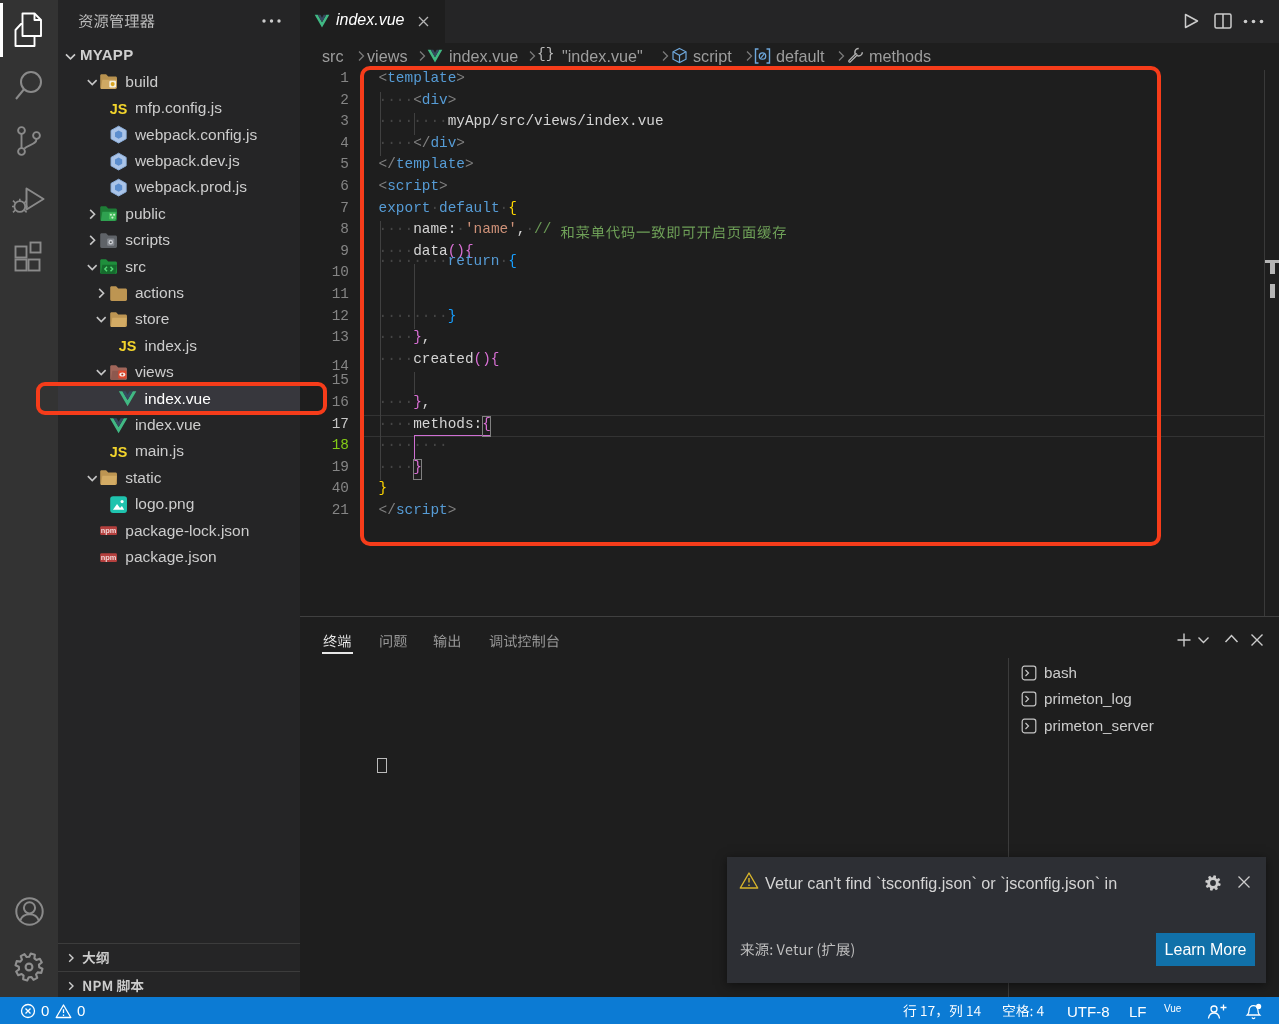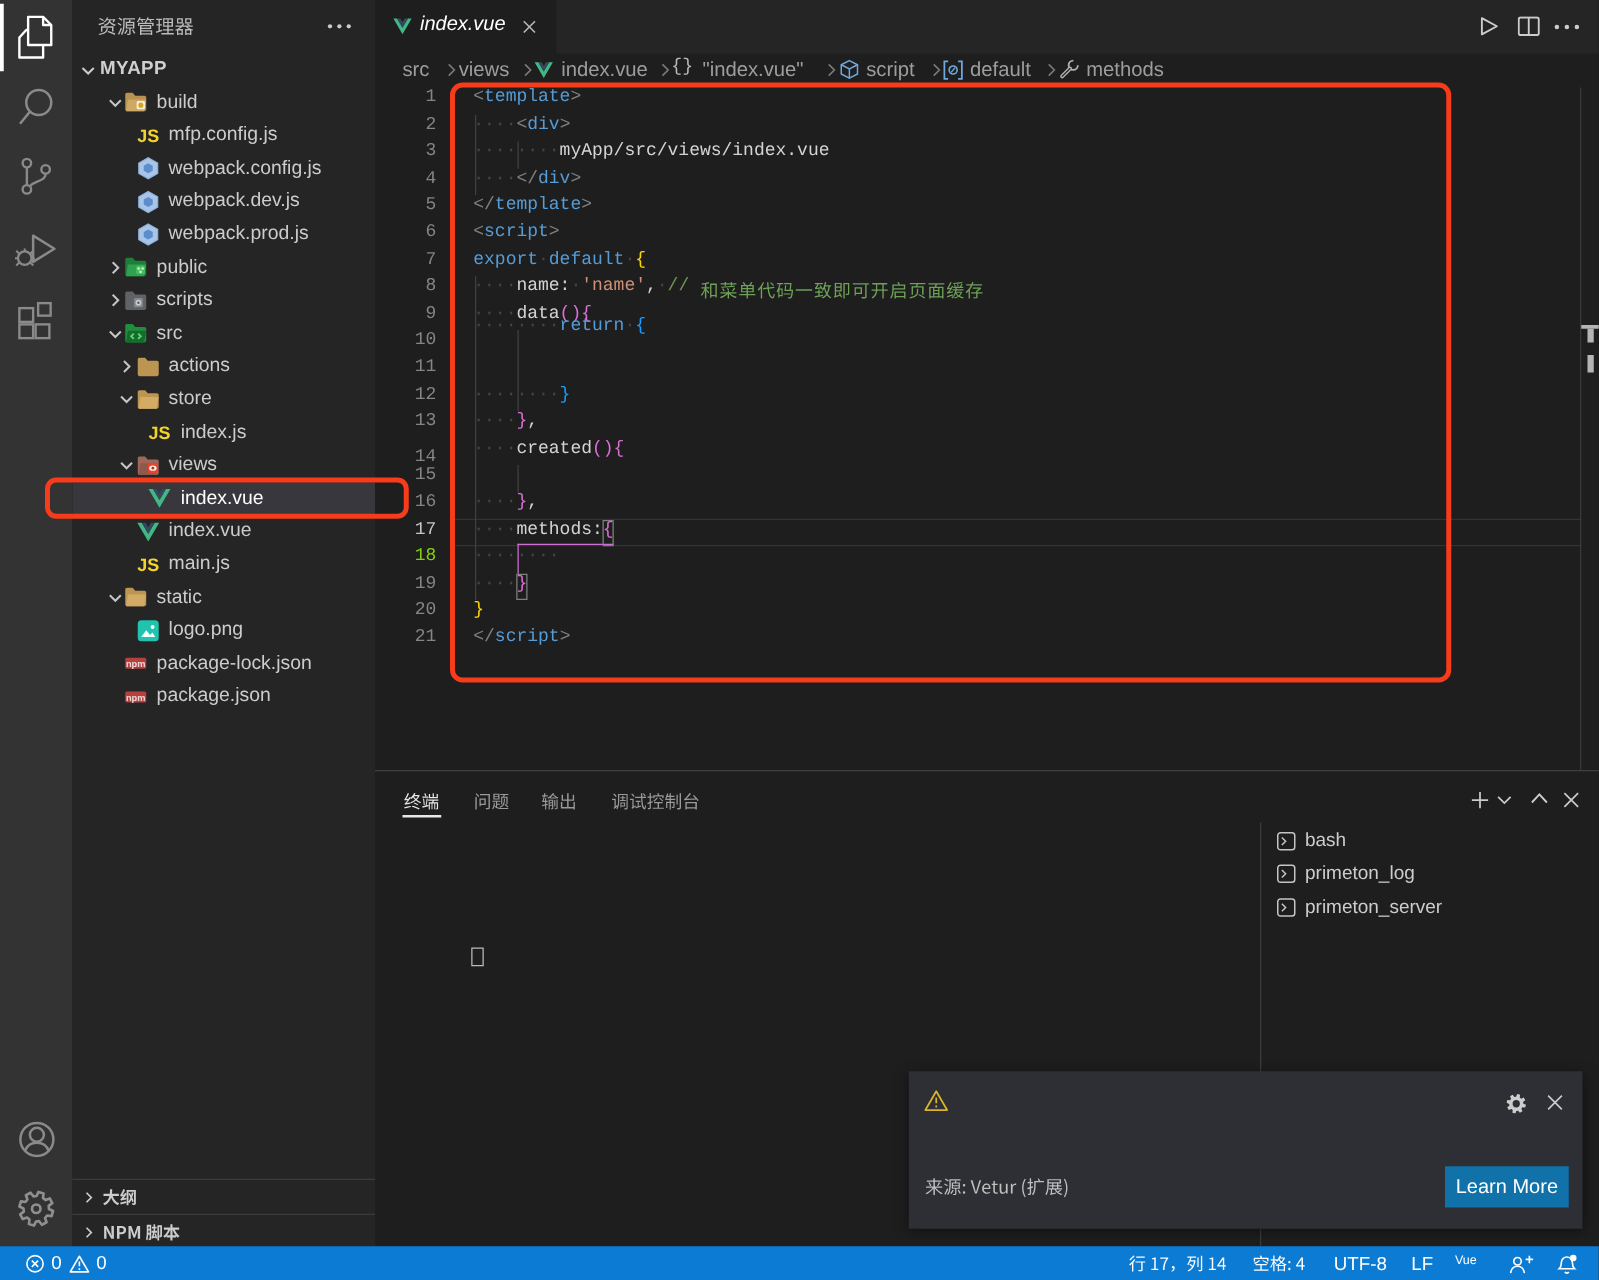--- a/index.html
+++ b/index.html
@@ -411,21 +411,21 @@
 <div class="ln" style="top:264.4px;color:#858585">10</div>
 <div class="ln" style="top:286.0px;color:#858585">11</div>
 <div class="ln" style="top:307.6px;color:#858585">12</div>
 <div class="ln" style="top:329.2px;color:#858585">13</div>
 <div class="ln" style="top:358px;color:#858585">14</div>
 <div class="ln" style="top:372.4px;color:#858585">15</div>
 <div class="ln" style="top:394.0px;color:#858585">16</div>
 <div class="ln" style="top:415.6px;color:#c6c6c6">17</div>
 <div class="ln" style="top:437.2px;color:#84cc16">18</div>
 <div class="ln" style="top:458.8px;color:#858585">19</div>
-<div class="ln" style="top:480.4px;color:#858585">20</div>
+<div class="ln" style="top:480.4px;color:#858585">40</div>
 <div class="ln" style="top:502.0px;color:#858585">21</div>
 <div class="cl" style="top:70.0px"><span class="g">&lt;</span><span class="b">template</span><span class="g">&gt;</span></div>
 <div class="cl" style="top:91.6px"><span class="dt">····</span><span class="g">&lt;</span><span class="b">div</span><span class="g">&gt;</span></div>
 <div class="cl" style="top:113.2px"><span class="dt">········</span><span class="w">myApp/src/views/index.vue</span></div>
 <div class="cl" style="top:134.8px"><span class="dt">····</span><span class="g">&lt;/</span><span class="b">div</span><span class="g">&gt;</span></div>
 <div class="cl" style="top:156.4px"><span class="g">&lt;/</span><span class="b">template</span><span class="g">&gt;</span></div>
 <div class="cl" style="top:178.0px"><span class="g">&lt;</span><span class="b">script</span><span class="g">&gt;</span></div>
 <div class="cl" style="top:199.6px"><span class="b">export</span><span class="dt">·</span><span class="b">default</span><span class="dt">·</span><span class="y">{</span></div>
 <div class="cl" style="top:221.2px"><span class="dt">····</span><span class="w">name:</span><span class="dt">·</span><span class="s">'name'</span><span class="w">,</span><span class="dt">·</span><span class="cm">//</span></div>
 <div class="cl" style="top:242.8px"><span class="dt">····</span><span class="w">data</span><span class="m">(){</span></div>
@@ -553,20 +553,21 @@
         <circle cx="13.6" cy="3.4" r="2.6" fill="#fff"></circle>
       </svg>
     </div>
 <div class="a" style="left:727px;top:856.5px;width:539px;height:126.5px;background:#2d2f34;box-shadow:0 2px 10px rgba(0,0,0,0.5)"></div>
 <div style="position:absolute;left:739px;top:871px;line-height:0">
       <svg width="20" height="19" viewBox="0 0 20 19">
         <path d="M10 2 L18.7 17 H1.3 Z" fill="none" stroke="#d8b52b" stroke-width="1.4" stroke-linejoin="round"></path>
         <path d="M10 7 V11.5 M10 13.4 V15" stroke="#d8b52b" stroke-width="1.4"></path>
       </svg>
     </div>
+<div class="a" style="left:765px;top:873.5px;font-size:16.2px;color:#d4d4d4">Vetur can't find `tsconfig.json` or `jsconfig.json` in</div>
 <div style="position:absolute;left:1205px;top:874.5px;line-height:0">
       <svg width="16" height="16" viewBox="0 0 16 16">
         <path fill-rule="evenodd" fill="#cccccc" d="M13.70 7.90 L15.77 8.72 L15.16 11.09 L12.95 10.82 L12.10 11.96 L12.98 14.00 L10.88 15.25 L9.51 13.50 L8.10 13.70 L7.28 15.77 L4.91 15.16 L5.18 12.95 L4.04 12.10 L2.00 12.98 L0.75 10.88 L2.50 9.51 L2.30 8.10 L0.23 7.28 L0.84 4.91 L3.05 5.18 L3.90 4.04 L3.02 2.00 L5.12 0.75 L6.49 2.50 L7.90 2.30 L8.72 0.23 L11.09 0.84 L10.82 3.05 L11.96 3.90 L14.00 3.02 L15.25 5.12 L13.50 6.49 Z M 10.90 8.00 A 2.9 2.9 0 1 0 5.10 8.00 A 2.9 2.9 0 1 0 10.90 8.00 Z"></path>
       </svg>
     </div>
 <div style="position:absolute;left:1236px;top:874px;line-height:0">
       <svg width="16" height="16" viewBox="0 0 16 16">
         <path d="M2.5 2.5 L13.5 13.5 M13.5 2.5 L2.5 13.5" stroke="#cccccc" stroke-width="1.3"></path>
       </svg>
     </div>

